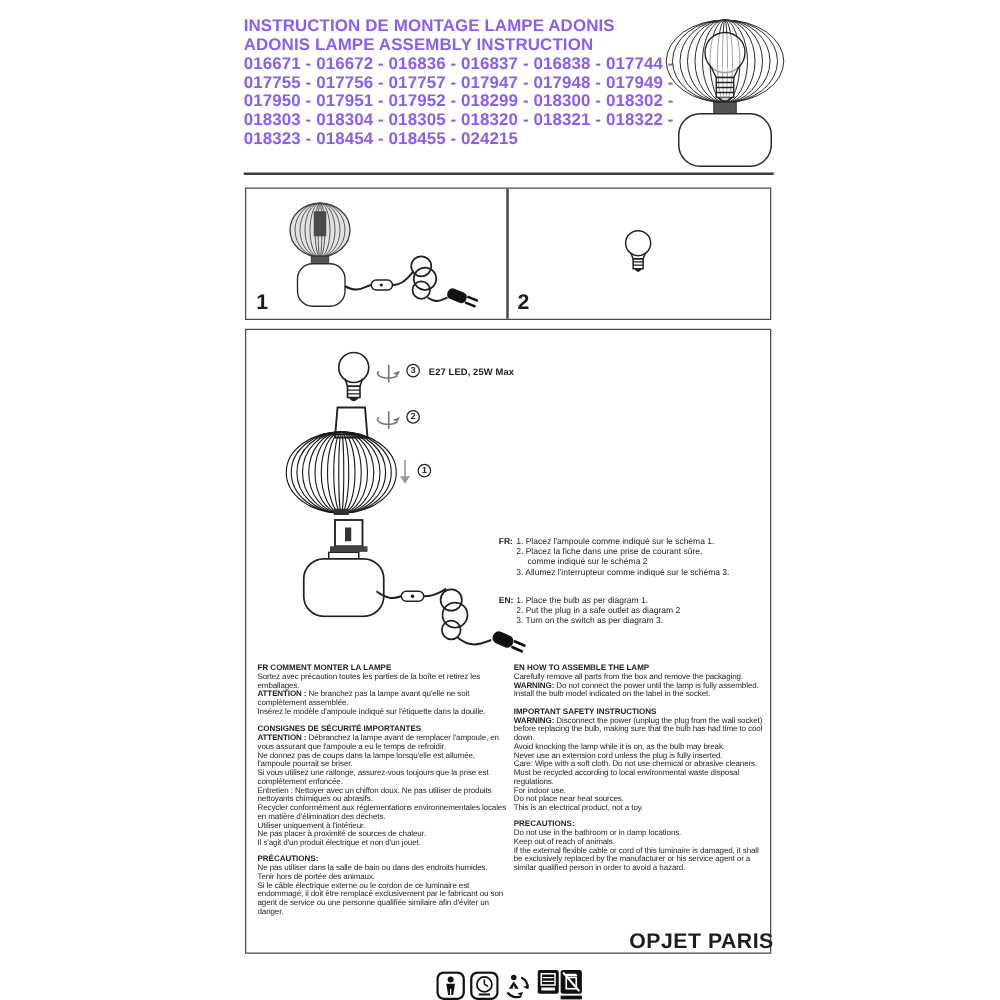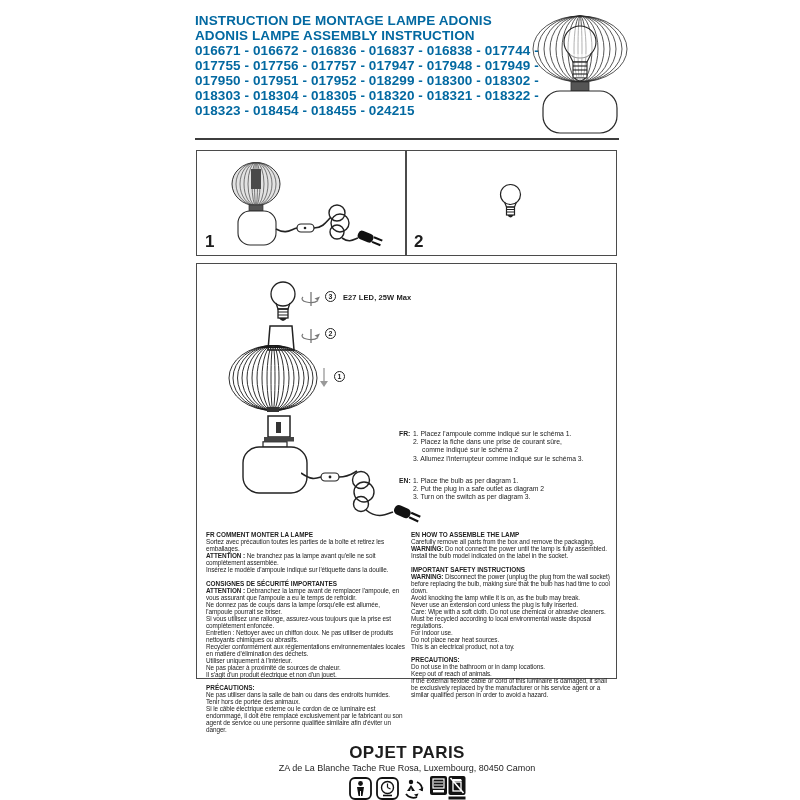--- a/index.html
+++ b/index.html
@@ -2,55 +2,55 @@
 <html><head>
 <meta charset="utf-8">
 <style>
   html,body{margin:0;padding:0;background:#fff;}
   #page{position:relative;width:800px;height:800px;background:#ffffff;
         font-family:"Liberation Sans",sans-serif;color:#1d1d1d;overflow:hidden;}
   svg{display:block;}
 
   
   .hdr-title{position:absolute;left:195px;top:13px;width:350px;font-weight:700;
-             font-size:13.5px;line-height:15px;letter-spacing:.1px;color:#0369a1;}
+             font-size:13.5px;line-height:15px;letter-spacing:.1px;color:#8b5cf6;}
   .hdr-lamp{position:absolute;left:528px;top:9px;}
   .rule{position:absolute;left:195px;top:138px;width:424px;height:2px;background:#3d3d3d;}
 
   
   .steps-box{position:absolute;left:196px;top:150px;width:421px;height:106px;
              border:1.6px solid #4b4b4b;box-sizing:border-box;}
   .steps-divider{position:absolute;left:208px;top:0;bottom:0;width:1.6px;background:#4b4b4b;}
   .step-num{position:absolute;bottom:3px;font-size:17px;font-weight:700;color:#1d1d1d;}
   .step1-art{position:absolute;left:14px;top:4px;}
   .step2-art{position:absolute;left:300px;top:32px;}
 
   
-  .main-box{position:absolute;left:196px;top:263px;width:421px;height:416px;
+  .main-box{position:absolute;left:196px;top:263px;width:421px;height:500px;
             border:1.6px solid #4b4b4b;box-sizing:border-box;padding-left:34px;}
   .abs{position:absolute;}
   .circ{position:absolute;width:11px;height:11px;border:1.2px solid #222;border-radius:50%;
         display:flex;align-items:center;justify-content:center;
         font-size:7px;font-weight:700;color:#222;box-sizing:border-box;}
   .spec{position:absolute;font-size:7.5px;font-weight:700;white-space:nowrap;letter-spacing:.1px;}
 
   .dsteps-wrap{position:absolute;width:214px;}
   .dlabel{position:absolute;left:0;top:0;font-size:6.8px;font-weight:700;}
   .dsteps{margin-left:14px;font-size:6.8px;line-height:8.2px;}
   .dline{white-space:nowrap;}
   .dline.cont{padding-left:9px;}
 
   .col{position:absolute;width:202px;}
   .tl{margin:0;font-size:6.4px;line-height:7px;letter-spacing:-0.08px;}
   .tl.hd{font-weight:700;letter-spacing:0;}
   .tl.gap{height:6.5px;}
   .tl b{font-weight:700;}
 
   
-  .footer-brand{position:absolute;left:195px;top:743px;width:424px;text-align:center;
+  .footer-brand{position:absolute;left:195px;top:743px;width:424px;text-align:right;
                 font-size:17px;font-weight:700;letter-spacing:.4px;}
   .footer-addr{position:absolute;left:195px;top:763px;width:424px;text-align:center;font-size:9px;}
   .footer-icons{position:absolute;left:195px;top:776px;width:424px;display:flex;
                 justify-content:center;align-items:center;gap:4px;}
 </style>
 </head>
 <body>
 
 <div id="page">
 
@@ -291,21 +291,20 @@
         <p class="tl"><b></b><span>This is an electrical product, not a toy.</span></p>
         <p class="tl gap"><b></b><span></span></p>
         <p class="tl hd"><b></b><span>PRECAUTIONS:</span></p>
         <p class="tl"><b></b><span>Do not use in the bathroom or in damp locations.</span></p>
         <p class="tl"><b></b><span>Keep out of reach of animals.</span></p>
         <p class="tl"><b></b><span>If the external flexible cable or cord of this luminaire is damaged, it shall be exclusively replaced by the manufacturer or his service agent or a similar qualified person in order to avoid a hazard.</span></p>
       </div>
   </div>
 
   <div class="footer-brand">OPJET PARIS</div>
-  <div class="footer-addr">ZA de La Blanche Tache Rue Rosa, Luxembourg, 80450 Camon</div>
 
   <div class="footer-icons">
     <svg width="23" height="23" viewBox="0 0 23 23">
       <rect x="1" y="1" width="21" height="21" rx="5" fill="none" stroke="#111" stroke-width="1.8"></rect>
       <circle cx="11.5" cy="6.5" r="2.4" fill="#111"></circle>
       <path d="M8,10 L15,10 L13.5,19 L12,19 L12,14 L11,14 L11,19 L9.5,19 Z" fill="#111"></path>
     </svg>
     <svg width="23" height="23" viewBox="0 0 23 23">
       <rect x="1" y="1" width="21" height="21" rx="5" fill="none" stroke="#111" stroke-width="1.8"></rect>
       <circle cx="11.5" cy="10.5" r="6" fill="none" stroke="#111" stroke-width="1.4"></circle>

